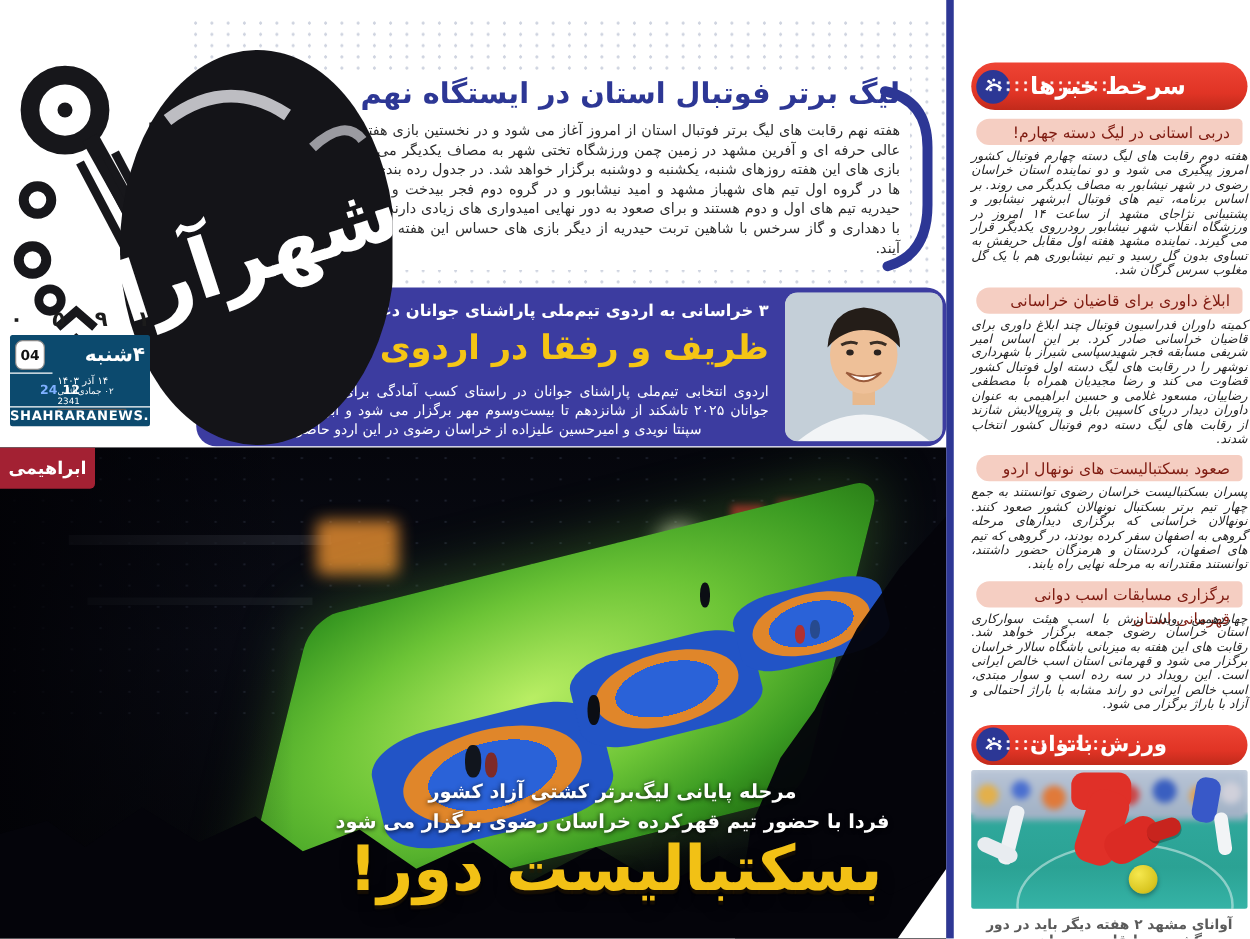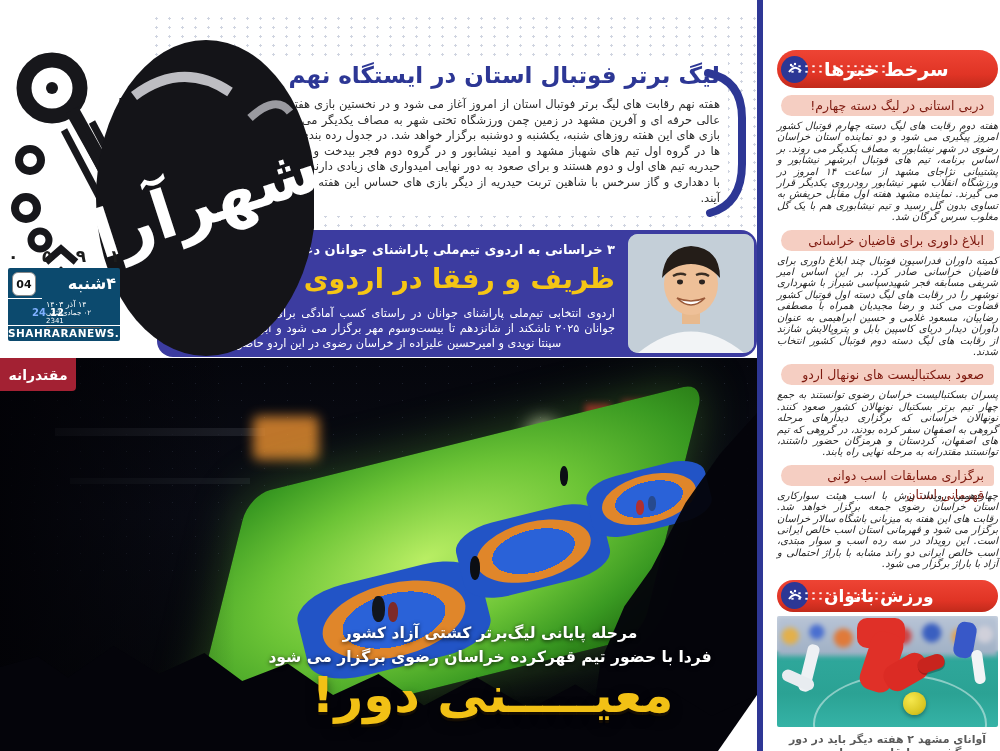--- a/index.html
+++ b/index.html
@@ -243,24 +243,24 @@
     <div class="mat mat3"></div>
     <div class="fig" style="left:372px;top:238px;width:13px;height:26px;background:#11151d;"></div>
     <div class="fig" style="left:388px;top:244px;width:10px;height:20px;background:#7e2a28;"></div>
     <div class="fig" style="left:470px;top:198px;width:10px;height:24px;background:#0b0e14;"></div>
     <div class="fig" style="left:636px;top:142px;width:8px;height:15px;background:#b03030;"></div>
     <div class="fig" style="left:648px;top:138px;width:8px;height:15px;background:#274a8e;"></div>
     <div class="fig" style="left:560px;top:108px;width:8px;height:20px;background:#0b0e14;"></div>
     <div class="left-shade"></div>
     <div class="crowd-right"></div>
     <div class="crowd-fg"></div>
-    <div class="page-tab">مقتدرانه</div>
+    <div class="page-tab">ابراهیمی</div>
     <div class="photo-cap">مرحله پایانی لیگ‌برتر کشتی آزاد کشور</div>
     <div class="photo-cap photo-cap2">فردا با حضور تیم قهرکرده خراسان رضوی برگزار می شود</div>
-    <div class="photo-big">معیـــــنی دور!</div>
+    <div class="photo-big">بسکتبالیست دور!</div>
     <div class="wedge"></div>
   </div>
 
   <div class="abs divider"></div>
 
   <div class="abs sidebar">
 
     <div class="rb rb-1">
       <span class="wdots"></span>
       <span class="t">سرخط خبرها</span>

